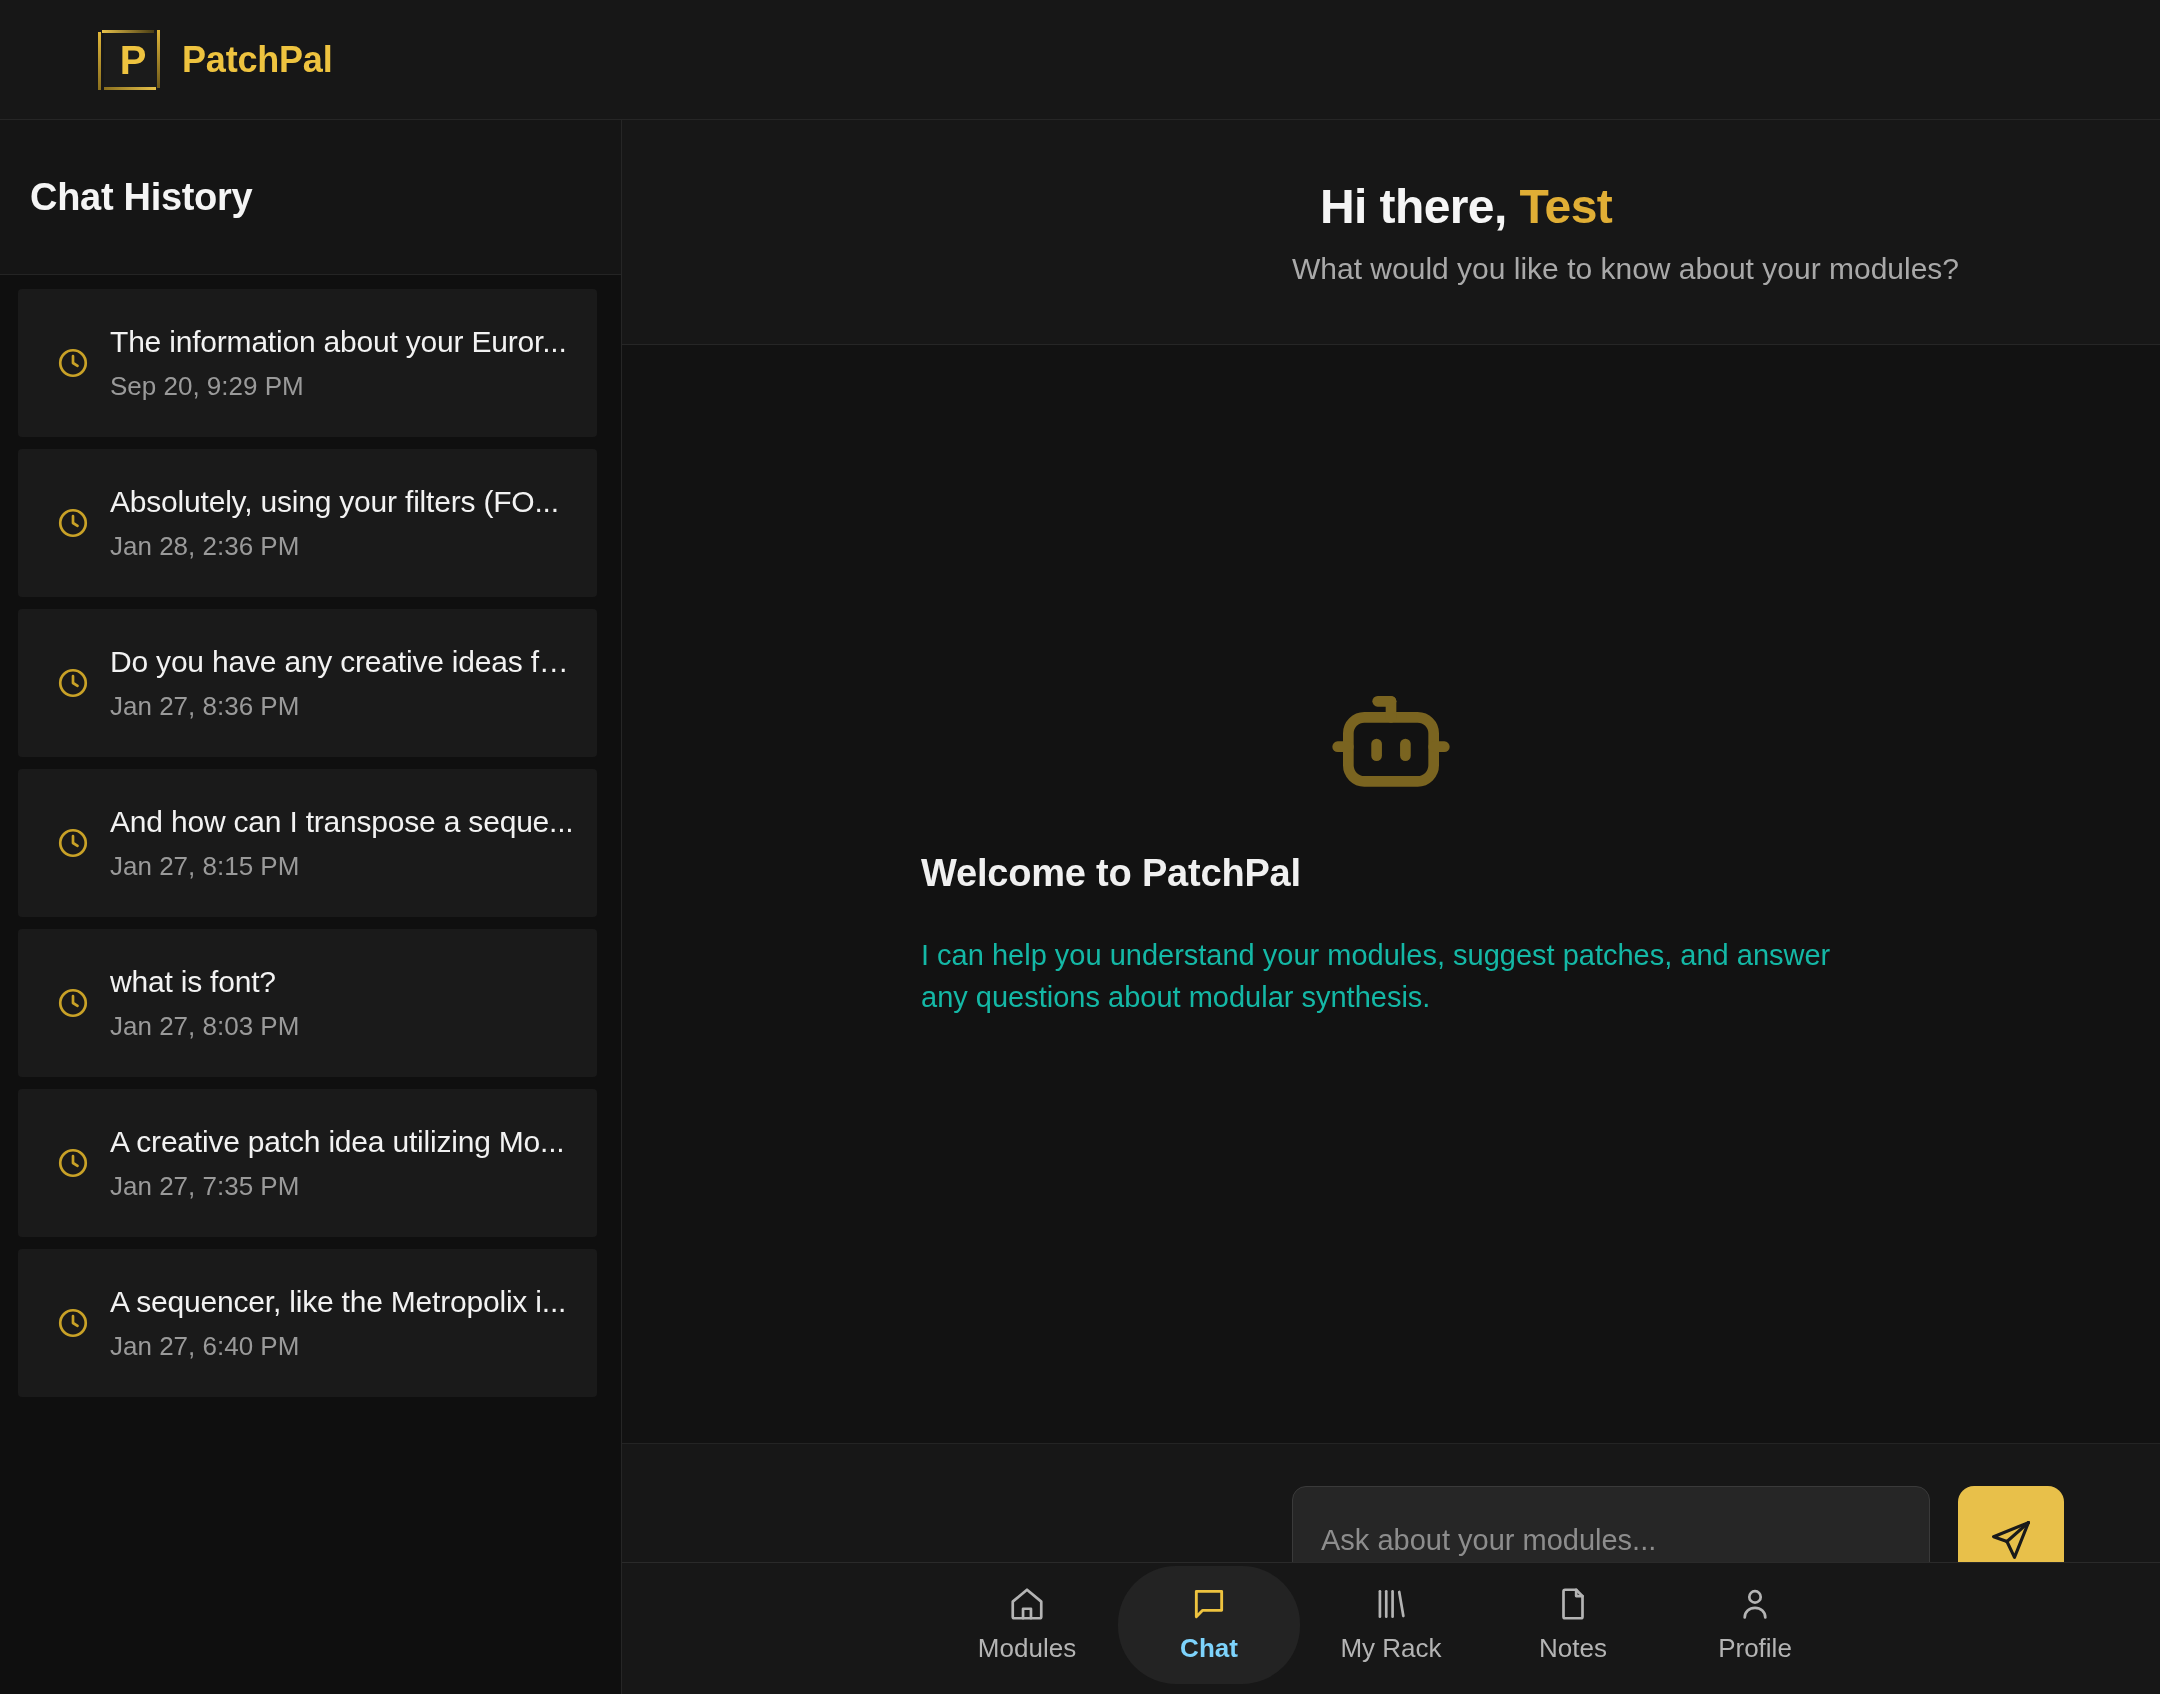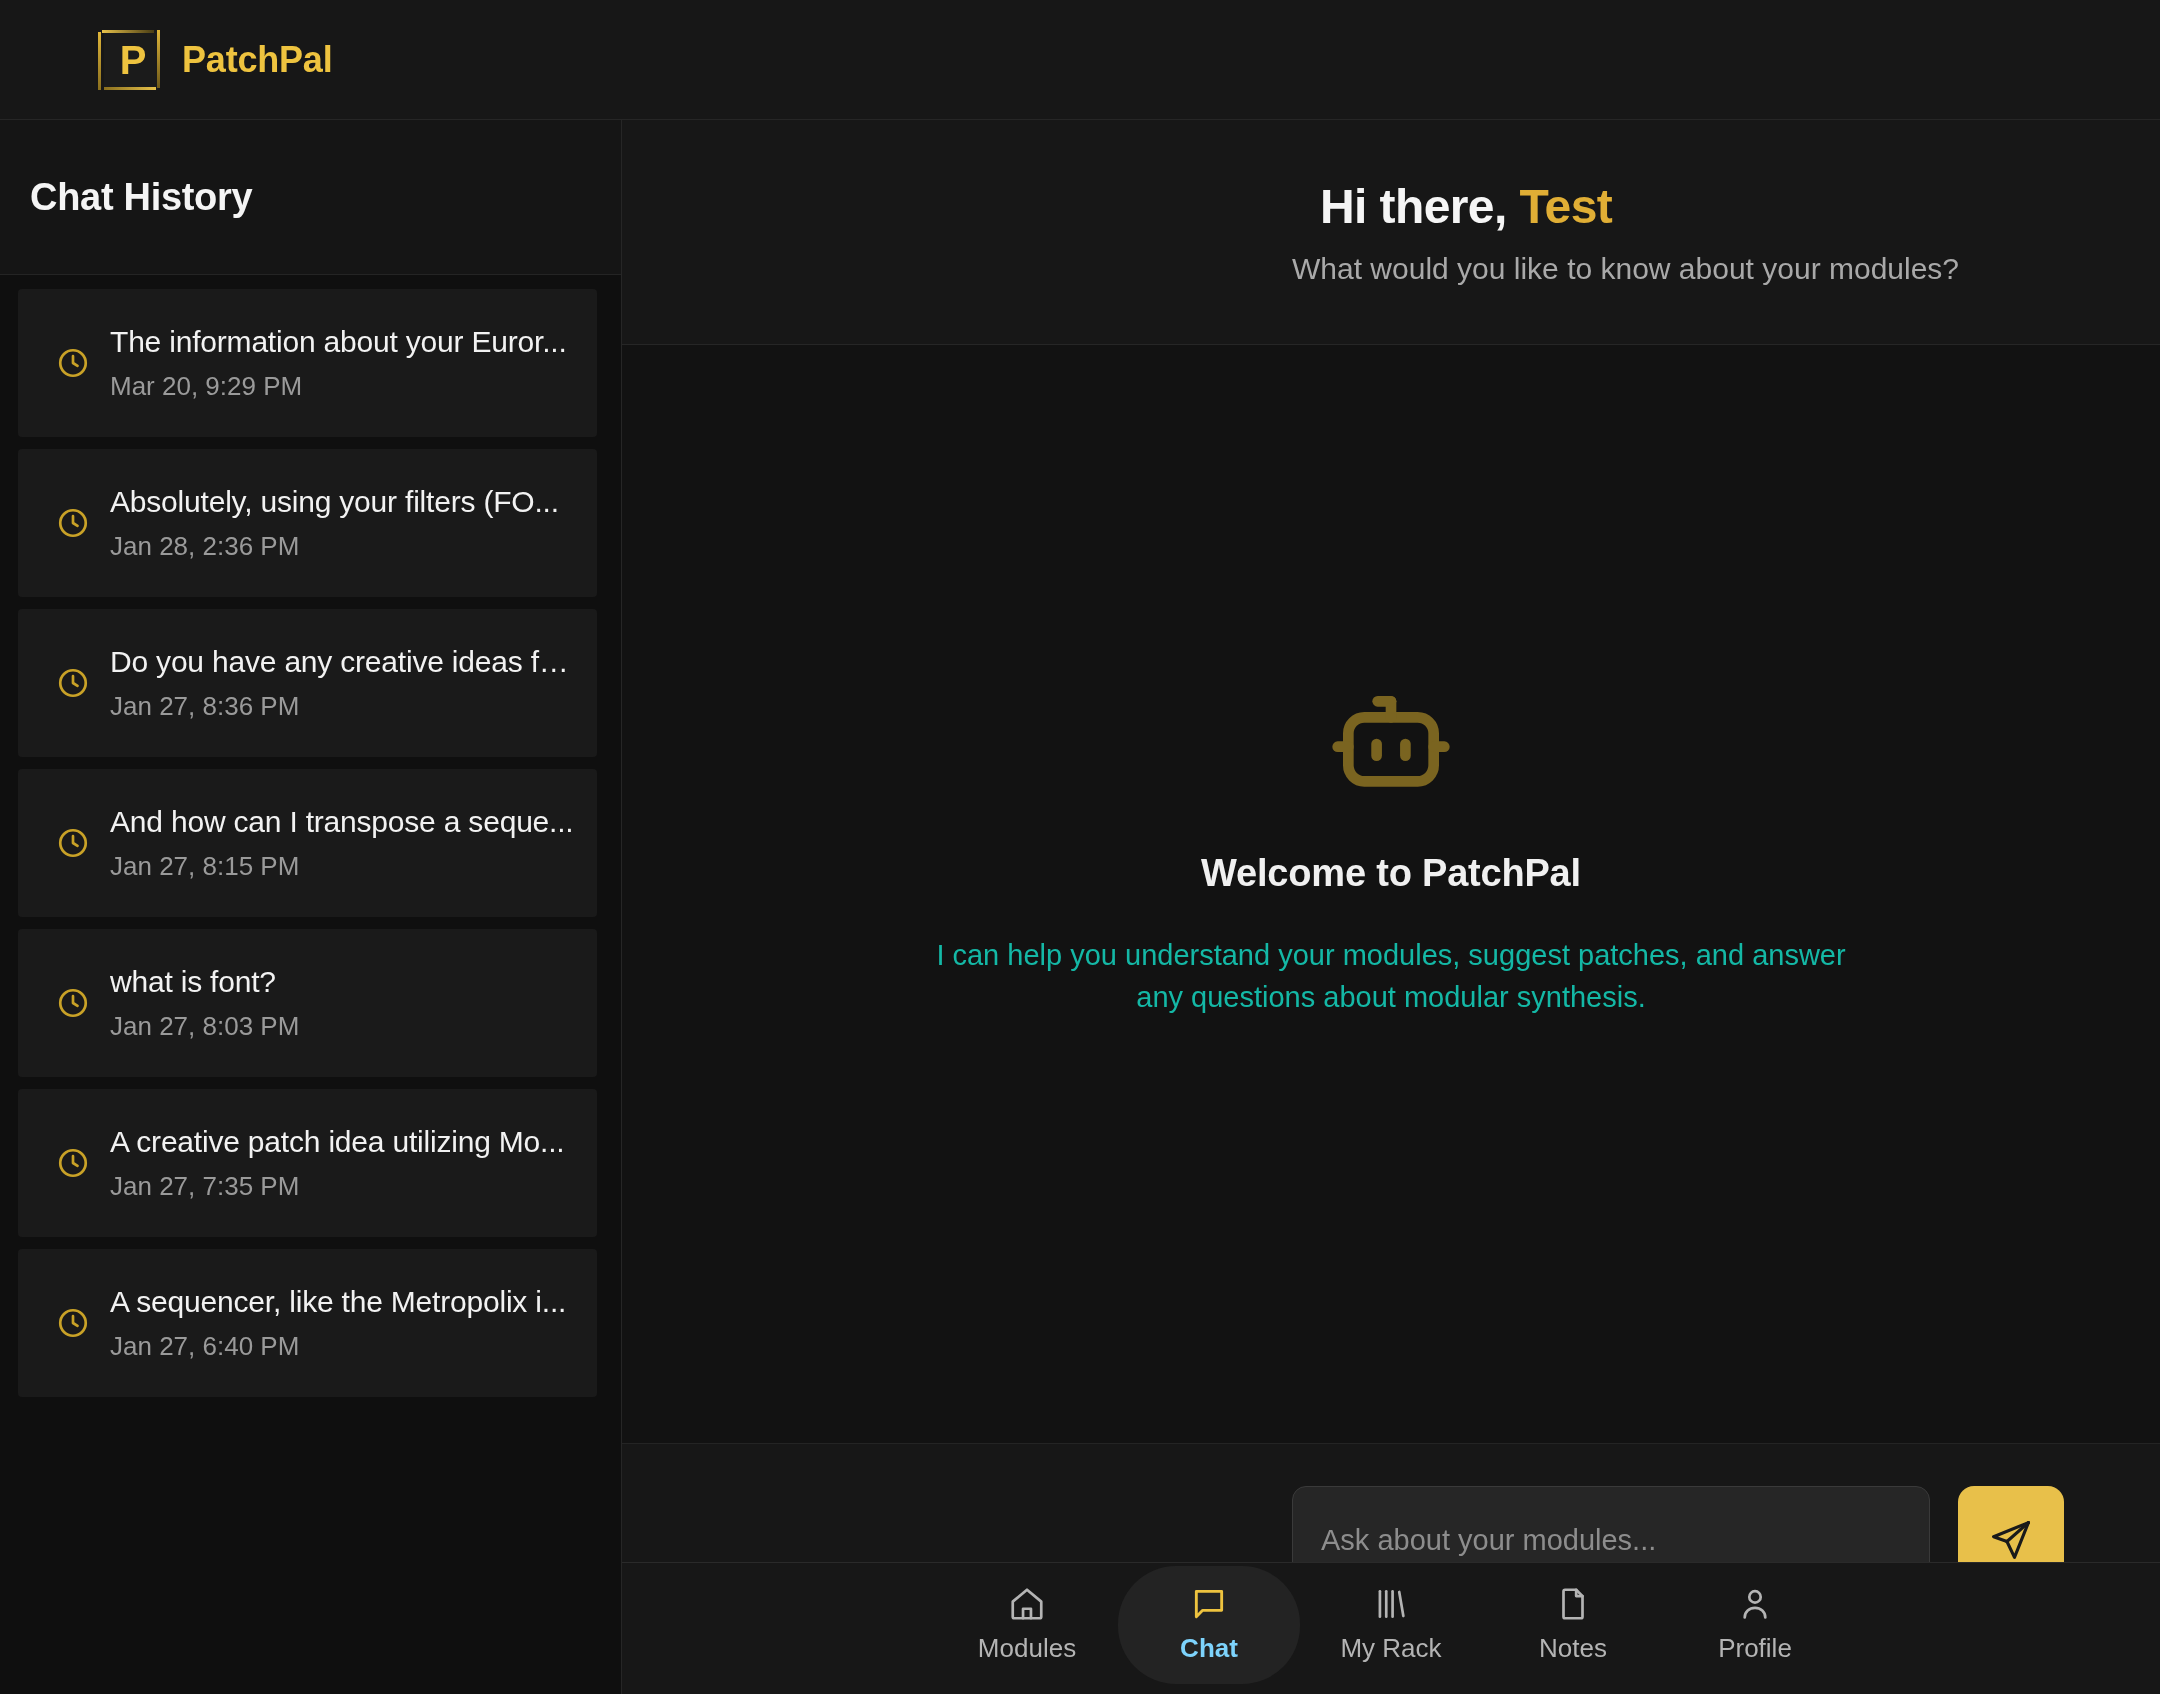--- a/index.html
+++ b/index.html
@@ -175,21 +175,21 @@
   .conversation {
     flex: 1 1 auto;
     display: flex;
     align-items: center;
     justify-content: center;
     min-height: 0;
     background: #121212;
     border-bottom: 1px solid #242424;
     padding-bottom: 90px;
   }
-  .empty-state { text-align: center; max-width: 940px; }
+  .empty-state { max-width: 940px; }
   .bot-icon { margin: 0 auto 44px auto; display: block; }
   .empty-title {
     font-size: 38px;
     font-weight: 700;
     color: #f0f0f0;
     margin-bottom: 40px;
     letter-spacing: -0.2px;
   }
   .empty-sub {
     font-size: 29px;
@@ -293,21 +293,21 @@
         <span class="sidebar-title">Chat History</span>
       </div>
       <div class="history-list" id="history-list">
           <div class="history-item">
             <svg class="clock-icon" viewBox="0 0 24 24" fill="none" stroke="#c9a227" stroke-width="1.9" stroke-linecap="round" stroke-linejoin="round">
               <circle cx="12" cy="12" r="9"></circle>
               <path d="M12 7.2V12l3.2 2"></path>
             </svg>
             <div class="hi-texts">
               <div class="hi-title">The information about your Euror...</div>
-              <div class="hi-time">Mar 20, 9:29 PM</div>
+              <div class="hi-time">Sep 20, 9:29 PM</div>
             </div>
           </div>
           <div class="history-item">
             <svg class="clock-icon" viewBox="0 0 24 24" fill="none" stroke="#c9a227" stroke-width="1.9" stroke-linecap="round" stroke-linejoin="round">
               <circle cx="12" cy="12" r="9"></circle>
               <path d="M12 7.2V12l3.2 2"></path>
             </svg>
             <div class="hi-texts">
               <div class="hi-title">Absolutely, using your filters (FO...</div>
               <div class="hi-time">Jan 28, 2:36 PM</div>

